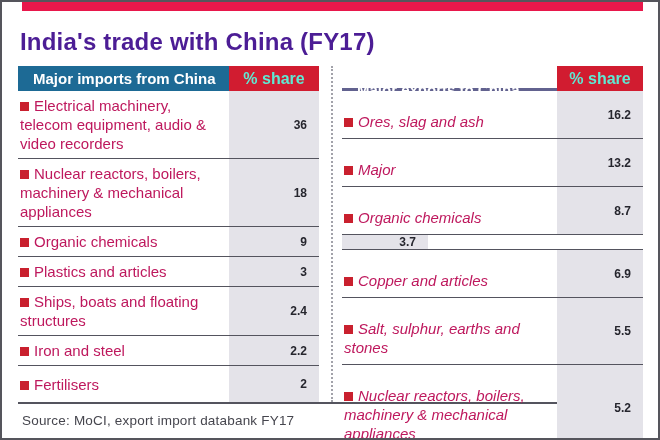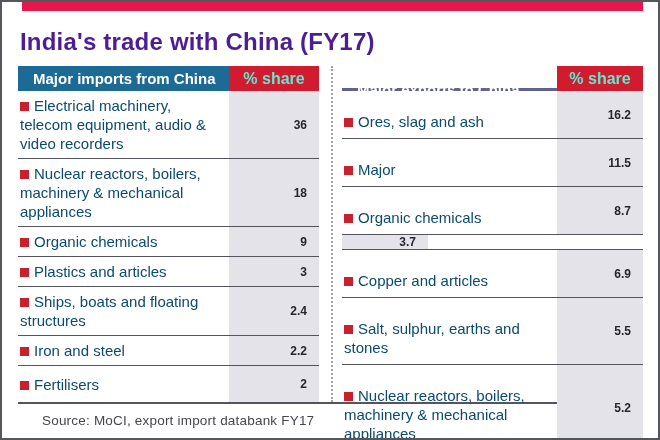--- a/index.html
+++ b/index.html
@@ -42,38 +42,38 @@
     color:#5eead4; font-weight:bold; font-size:16px;
     display:flex; align-items:center; justify-content:center;
   }
   .exports .head-share { width:86px; }
   .rows { flex:1; display:flex; flex-direction:column; }
   .row { display:flex; align-items:stretch; border-bottom:1px solid #54545e; }
   .row:last-child { border-bottom:none; flex:1; }
   .cell-label {
     flex:1; align-self:center;
     padding:5px 4px 5px 2px;
-    font-size:15px; line-height:19px; color:#0c4a6e;
+    font-size:15px; line-height:19px; color:#be185d;
   }
-  .exports .cell-label { padding-top:21px; padding-bottom:7px; }
+  .exports .cell-label { padding-top:21px; padding-bottom:7px;font-style:italic; }
   .bullet {
     display:inline-block; width:9px; height:9px;
     background:var(--bullet, #c9202e); margin-right:5px;
   }
   .cell-value {
     width:90px; box-sizing:border-box;
     background:var(--value-col-bg, #e4e3e9);
     font-weight:bold; font-size:12px; color:#26262e;
     display:flex; align-items:center; justify-content:flex-end;
     padding-right:12px;
   }
   .exports .cell-value { width:86px; }
   .source {
     font-size:13.5px; color:#46464e;
-    padding:9px 0 0 4px; letter-spacing:0.2px;margin-left:20px;
+    padding:9px 0 0 4px; letter-spacing:0.2px;
   }
 </style>
 </head>
 <body>
 
 <div class="frame">
   <div class="top-bar"></div>
   <div class="content">
     <div class="title">India's trade with China (FY17)</div>
     <div class="tables">
@@ -119,21 +119,21 @@
           <div class="head-label">Major exports to China</div>
           <div class="head-share">% share</div>
         </div>
         <div class="rows">
             <div class="row">
               <div class="cell-label"><span class="bullet"></span><span>Ores, slag and ash</span></div>
               <div class="cell-value">16.2</div>
             </div>
             <div class="row">
               <div class="cell-label"><span class="bullet"></span><span>Major</span></div>
-              <div class="cell-value">11.5</div>
+              <div class="cell-value">13.2</div>
             </div>
             <div class="row">
               <div class="cell-label"><span class="bullet"></span><span>Organic chemicals</span></div>
               <div class="cell-value">8.7</div>
             </div>
             <div class="row">
               <div class="cell-value">3.7</div>
             </div>
             <div class="row">
               <div class="cell-label"><span class="bullet"></span><span>Copper and articles</span></div>

